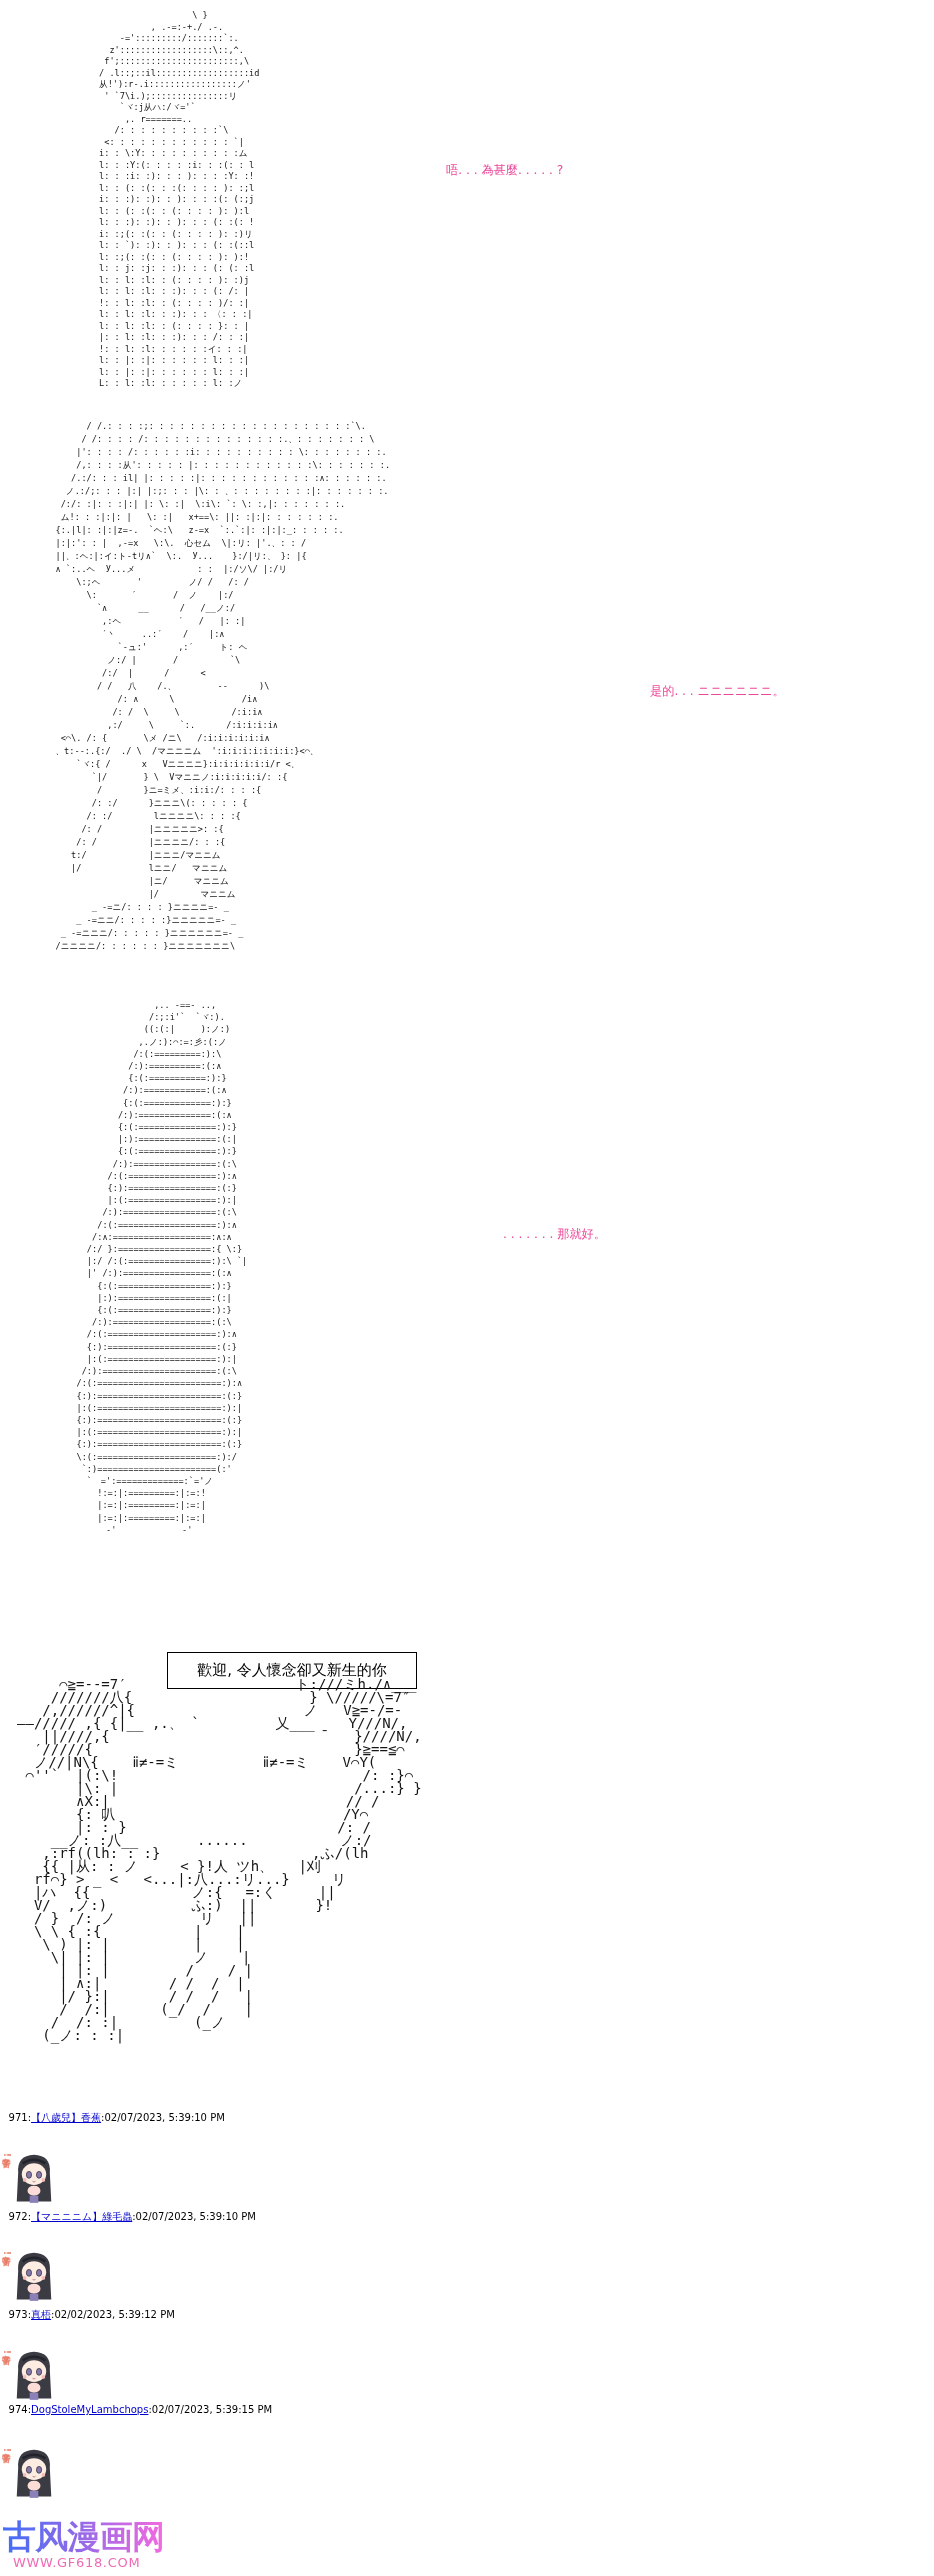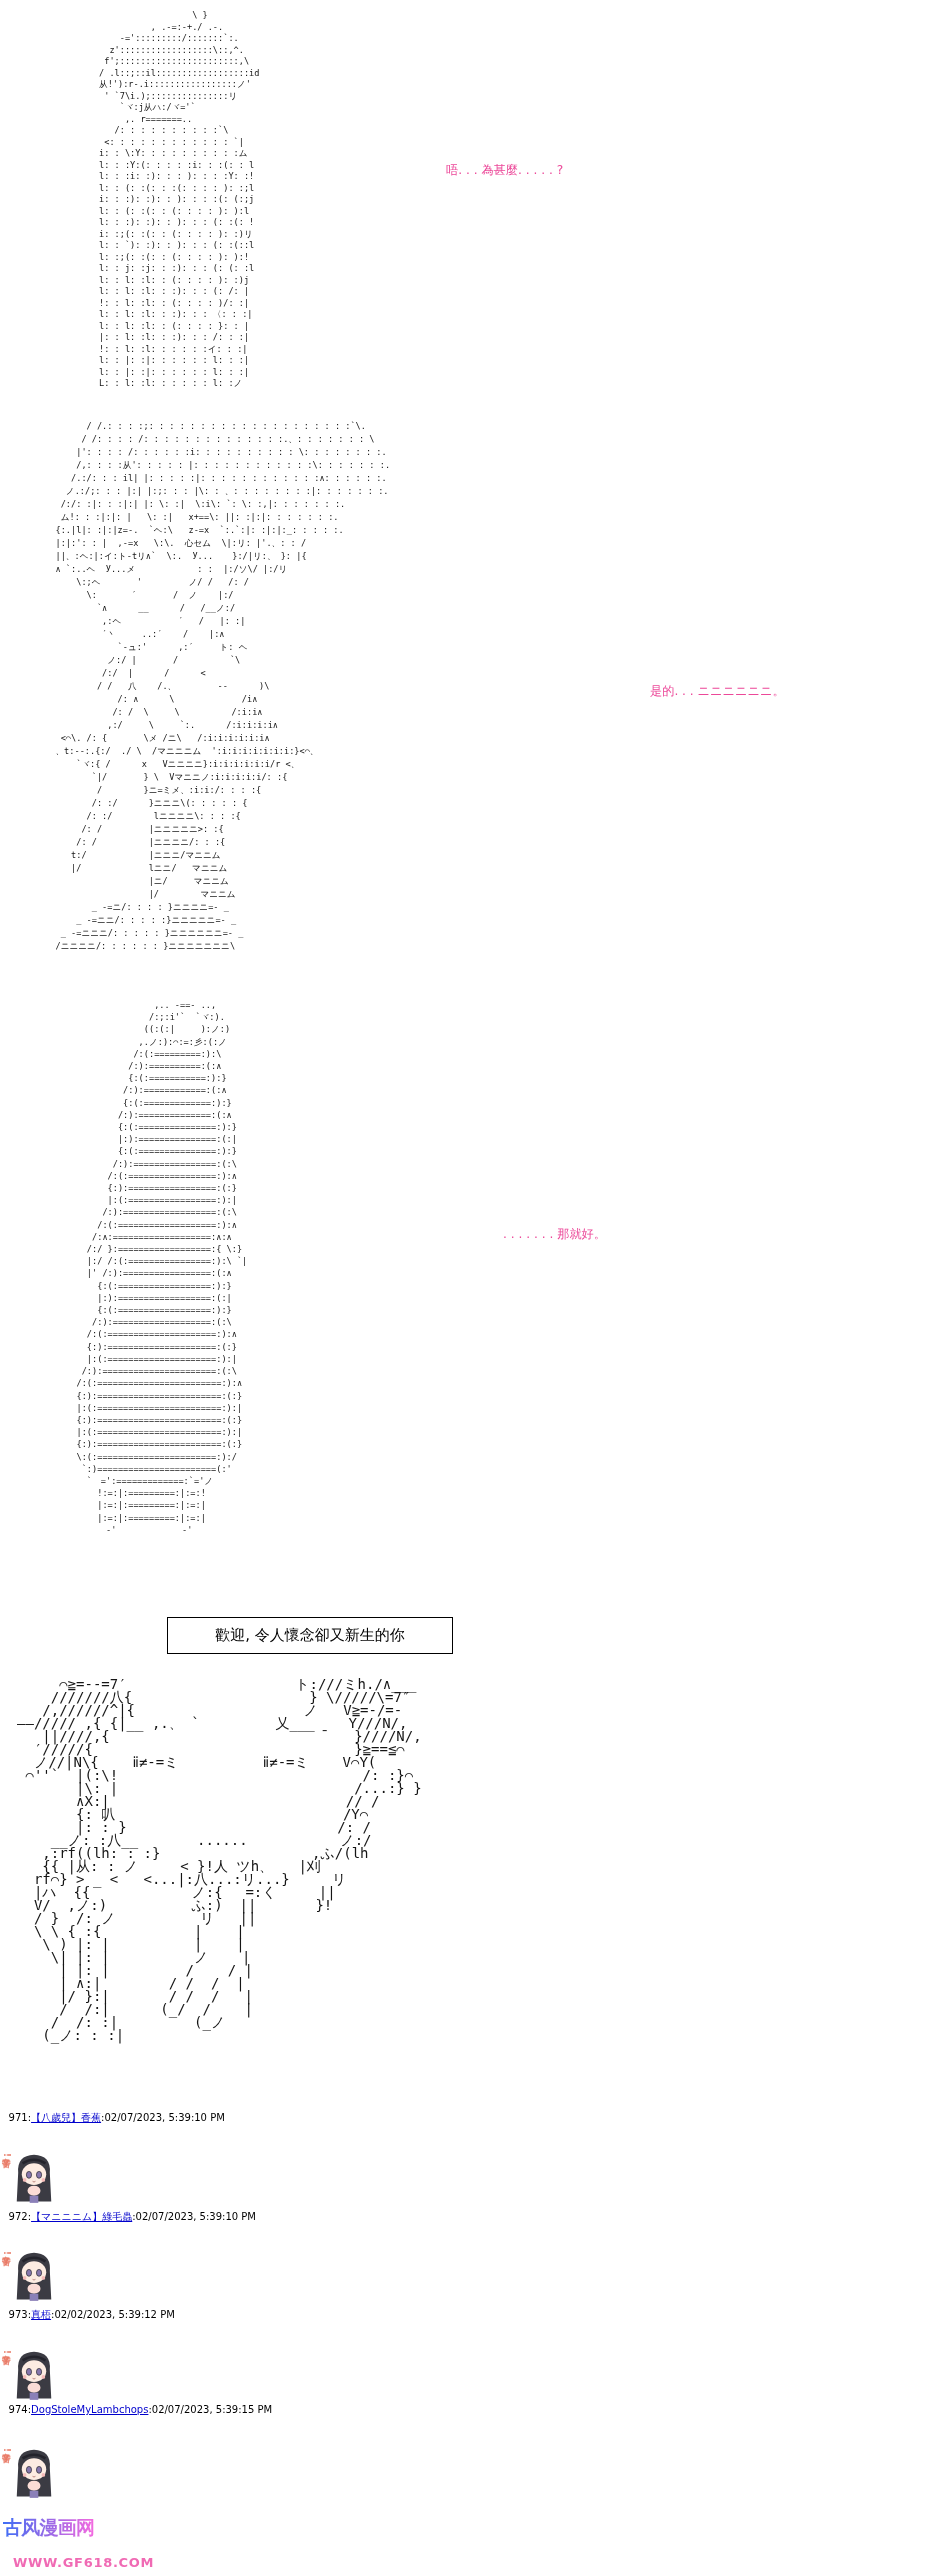--- a/index.html
+++ b/index.html
@@ -11,39 +11,39 @@
   #aa1{left:68px;top:10px;font-size:8.6px;line-height:11.5px}
   #aa2{left:40px;top:420px;font-size:8.6px;line-height:13px}
   #aa3{left:61px;top:999px;font-size:8.6px;line-height:12.2px}
   #aa4{left:8.6px;top:1678px;font-size:14px;line-height:13px}
 
   .dialogue{position:absolute;font-size:12.2px;color:#ec4899;white-space:nowrap}
   #d1{left:446px;top:162px}
   #d2{left:650px;top:683px}
   #d3{left:503px;top:1226px}
 
-  .welcome-box{position:absolute;left:167px;top:1617px;width:286px;height:37px;border:0.7px solid #000;
+  .welcome-box{position:absolute;left:167px;top:1652px;width:250px;height:37px;border:0.7px solid #000;
     display:flex;align-items:center;justify-content:center;font-size:15px;color:#000;white-space:nowrap}
 
   .farewell{position:absolute;left:507px;top:1805px;font-size:12.2px;line-height:38px;color:#000;white-space:nowrap}
 
   .comment-row{position:absolute;left:8.6px;font-size:10px;color:#000;white-space:nowrap}
   .comment-row a{color:#0000cc;cursor:pointer}
   #c971{top:2111px}#c972{top:2210px}#c973{top:2308px}#c974{top:2404px}
 
   .avatar{position:absolute;left:1.4px;width:63px;height:53px;display:flex;align-items:flex-start}
   #av1{top:2151px}#av2{top:2249px}#av3{top:2348px}#av4{top:2446px}
   .avatar-caption{writing-mode:vertical-rl;font-size:8.6px;font-weight:bold;color:#e97a66;
     line-height:9.3px;letter-spacing:0.7px;margin-right:0.7px}
 
-  .wm-title{position:absolute;left:2.9px;top:2515px;font-weight:bold;font-size:19px;letter-spacing:-0.7px;
+  .wm-title{position:absolute;left:2.9px;top:2515px;font-weight:bold;font-size:33px;letter-spacing:-0.7px;
     background:linear-gradient(90deg,#3f6ef5 0%,#8f6ae8 45%,#f46ae0 100%);
     -webkit-background-clip:text;background-clip:text;color:transparent;
     font-family:Liberation Sans, sans-serif}
-  .wm-url{position:absolute;left:13px;top:2555px;font-size:13px;color:#f06ab4;letter-spacing:0.7px;font-weight:bold}
+  .wm-url{position:absolute;left:13px;top:2555px;font-size:13px;color:#f06ab4;letter-spacing:0.7px;font-weight:normal}
 </style>
 </head>
 <body>
 
 <div class="page">
 
   <pre class="aa" id="aa1">                        \ }
                 , .-=:-+./ .-.
           -=':::::::::/:::::::`:.
         z'::::::::::::::::::\::,^.

